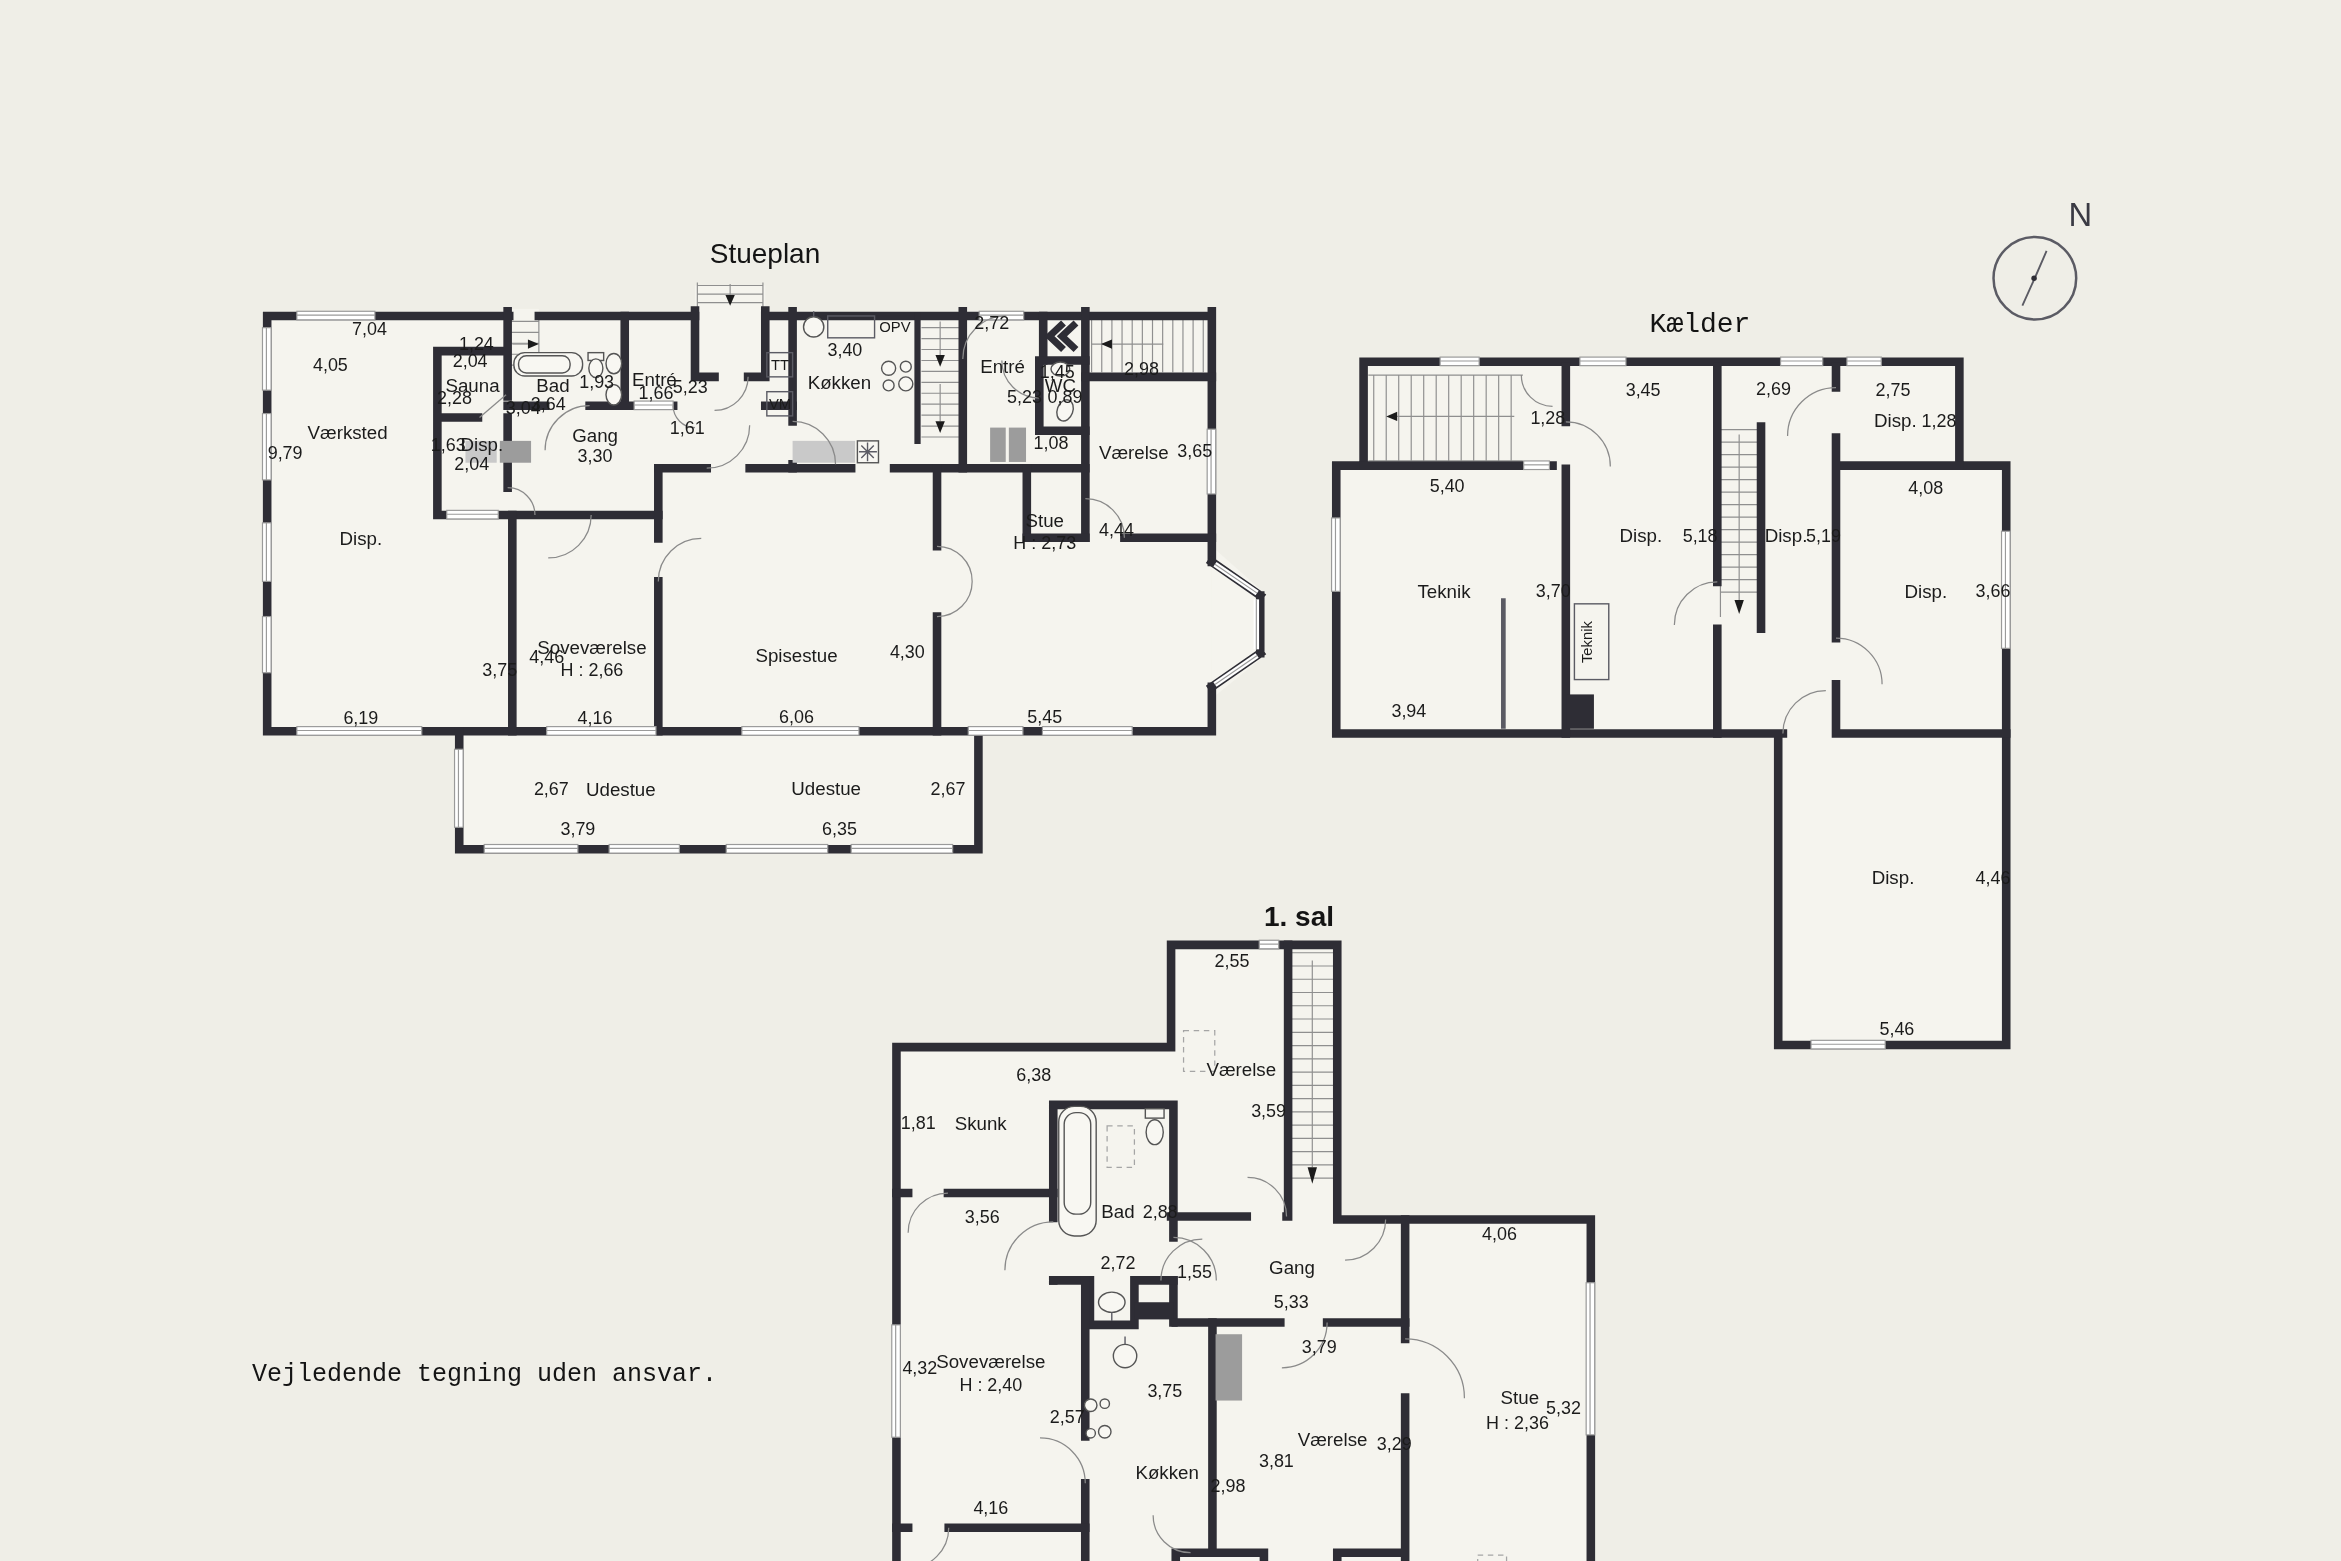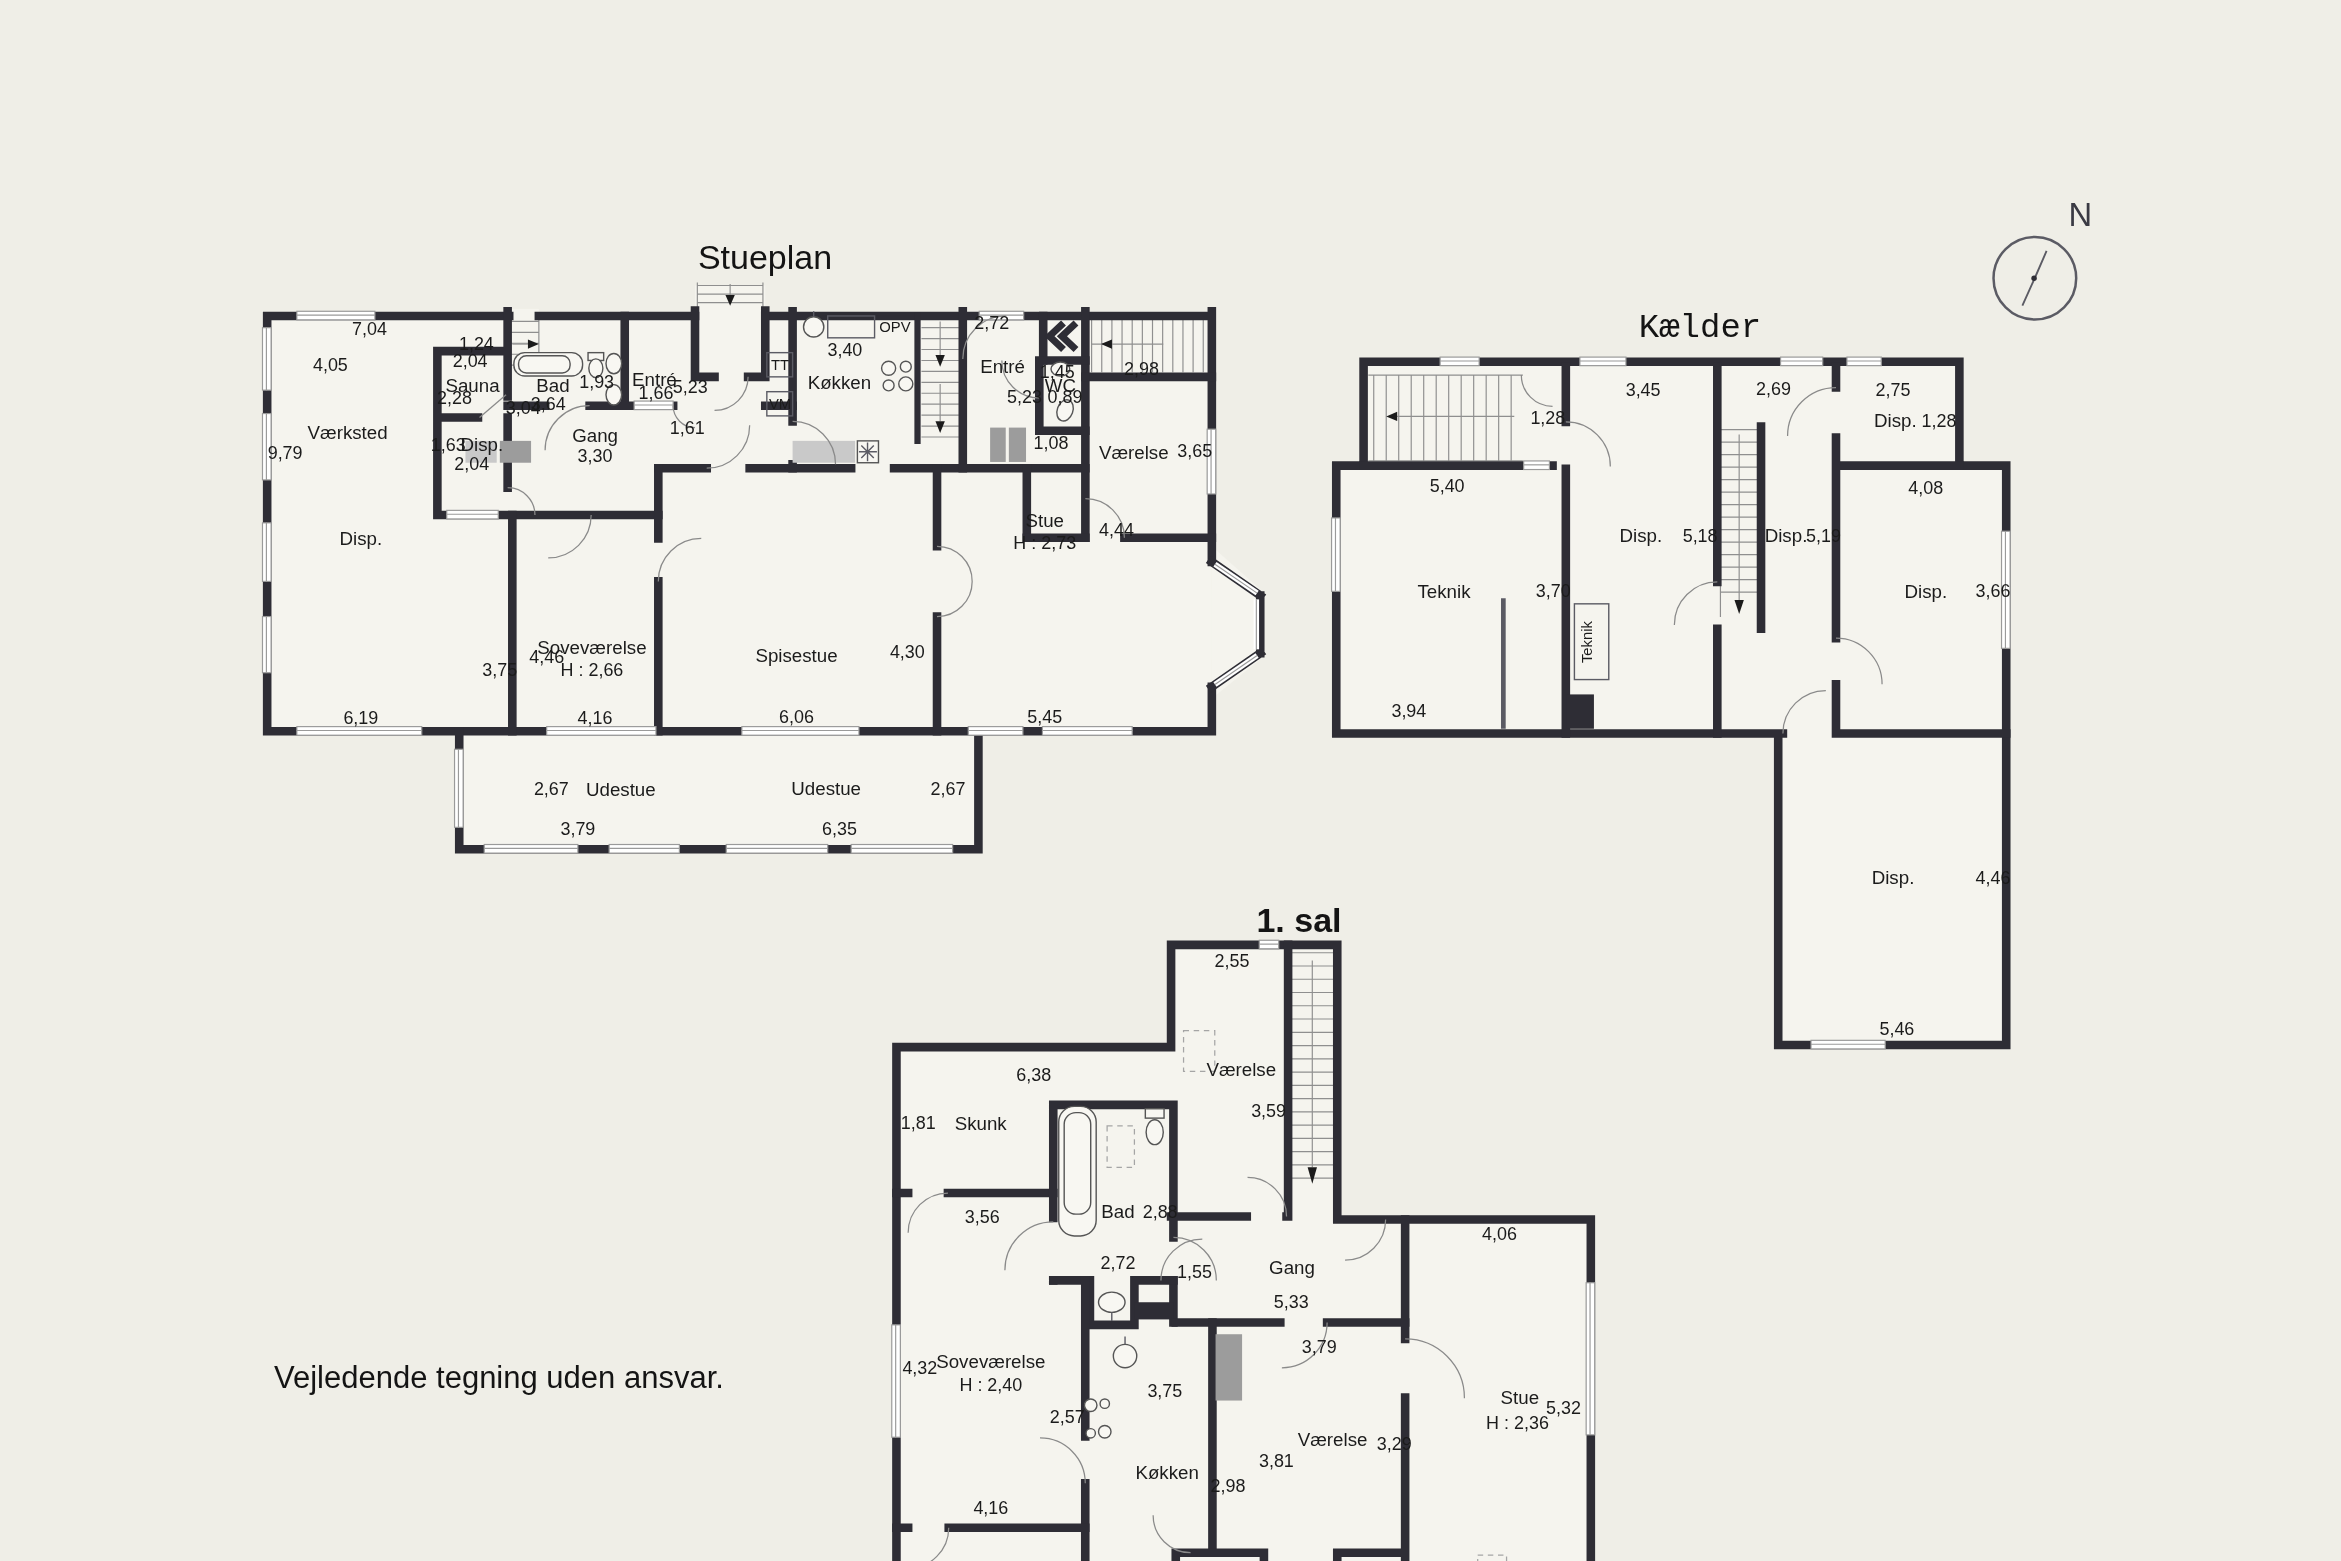--- a/index.html
+++ b/index.html
@@ -1,20 +1,20 @@
 <!DOCTYPE html>
 <html style="font-size:12.5px"><head>
 <meta charset="utf-8">
 <style>
   html,body{margin:0;padding:0;}
   body{width:2342px;height:1561px;background:#efeee7;position:relative;overflow:hidden;
        font-family:"Liberation Sans",sans-serif;color:#1b1b1b;}
   .plan{position:absolute;}
-  .title{position:absolute;font-size:34px;color:#141414;white-space:nowrap;transform:translateX(-50%);}
-  #footer{position:absolute;left:274px;top:1360px;font-size:31px;color:#141414;}
+  .title{position:absolute;font-size:28px;color:#141414;white-space:nowrap;transform:translateX(-50%);}
+  #footer{position:absolute;left:252px;top:1360px;font-size:25px;color:#141414;font-family:Liberation Mono, monospace;}
   svg .w{stroke:#2e2d35;stroke-width:11;fill:none;stroke-linecap:square;}
   svg .w8{stroke:#2e2d35;stroke-width:8;fill:none;stroke-linecap:square;}
   svg .thin{stroke:#5b5b64;stroke-width:1.8;fill:none;}
   svg .st{stroke:#8f8f8f;stroke-width:1.5;fill:none;}
   svg .arc{stroke:#8a8a8a;stroke-width:1.6;fill:none;}
   svg .win{fill:#ffffff;stroke:#9a9a9a;stroke-width:1.5;}
   svg .winl{stroke:#9a9a9a;stroke-width:1.5;}
   svg .floor{fill:#f5f4ee;}
   svg .gray{fill:#9c9c9c;}
   svg .lgray{fill:#c9c9c9;}

